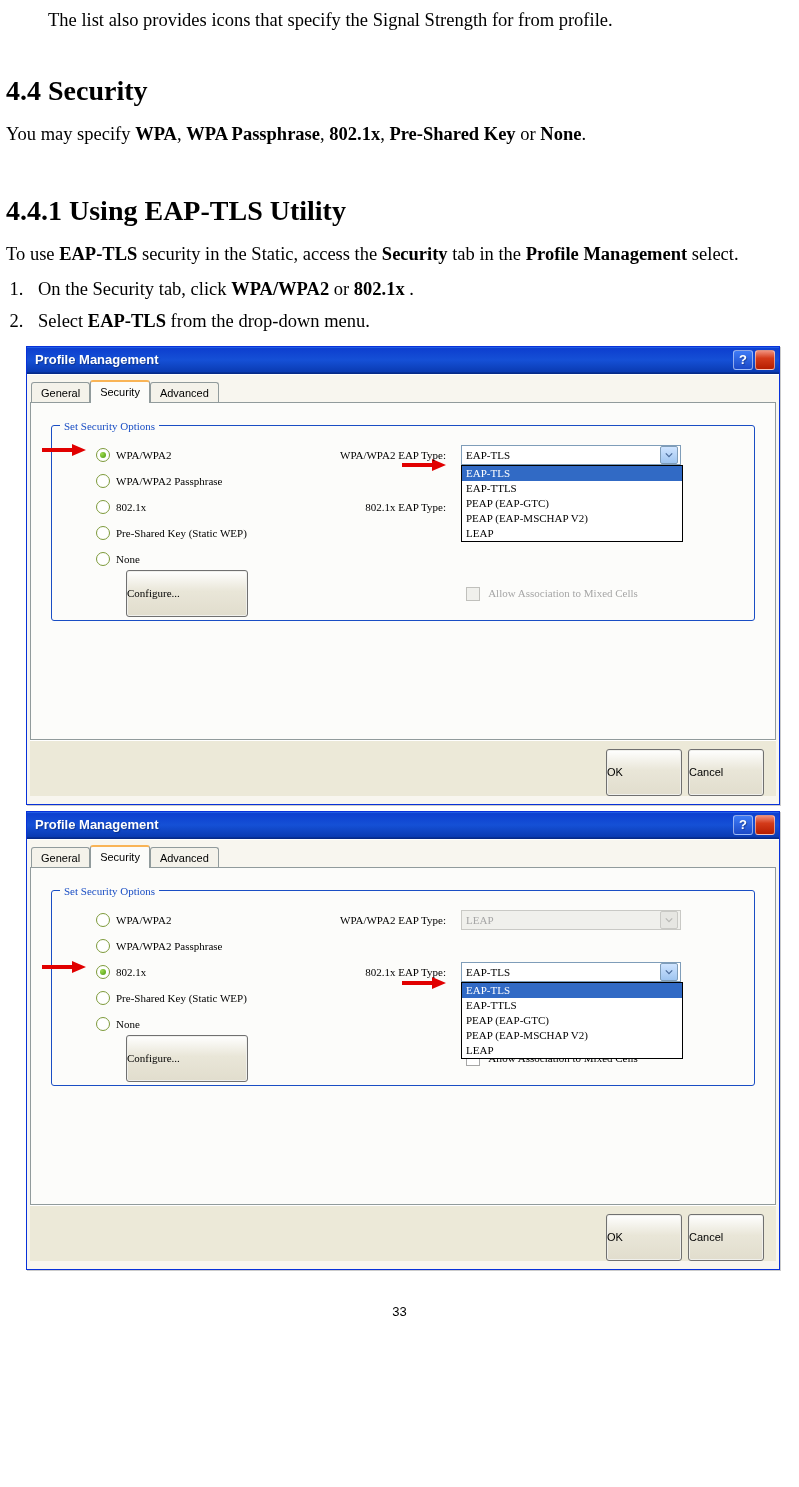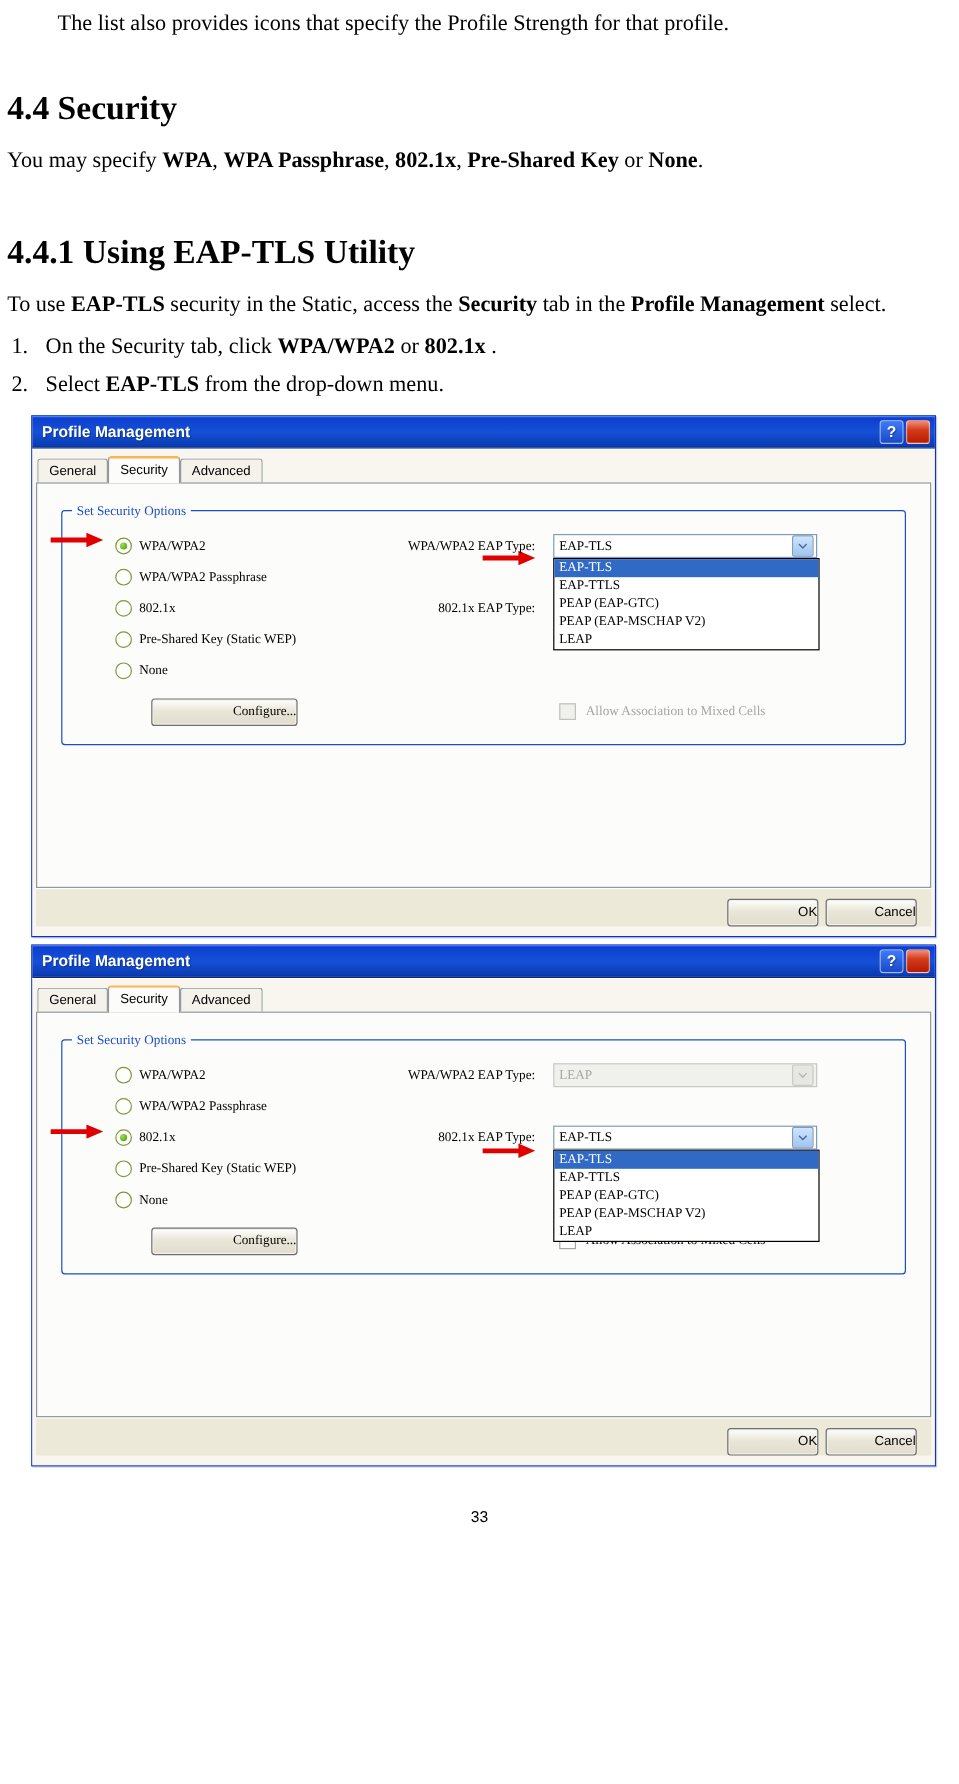--- a/index.html
+++ b/index.html
@@ -164,23 +164,23 @@
     background: #fff;
     border: 1px solid #000;
     z-index: 10;
   }
   .xp-dd-item { padding: 0 4px; height: 15px; line-height: 15px; }
   .xp-dd-item.sel { background: #316ac5; color: #fff; }
   .xp-button {
     border: 1px solid #707070;
     border-radius: 3px;
     background: linear-gradient(to bottom,#fff,#e9e6d8 45%,#e1ddcd);
-    padding: 2px 0;
+    padding: 14px 0;
     width: 120px;
-    text-align: right;
+    text-align: left;
     box-shadow: 0 0 0 1px #f0f0ec inset;
   }
   .xp-button.small { width: 74px; }
   .xp-check {
     width: 12px; height: 12px;
     border: 1px solid #a6a6a6;
     background: #fff;
     margin-right: 6px;
     display: inline-block;
     vertical-align: middle;
@@ -199,21 +199,21 @@
     width: 44px; height: 12px;
     pointer-events: none;
   }
   .arrow-ind svg { width: 44px; height: 12px; }
 
   .page-num { text-align: center; font-family: Arial, sans-serif; font-size: 13px; margin-top: 32px; }
 </style>
 </head>
 <body>
 
-<p class="intro-line">The list also provides icons that specify the Profile Strength for that profile.</p>
+<p class="intro-line">The list also provides icons that specify the Signal Strength for from profile.</p>
 
 <h2 class="section">4.4 Security</h2>
 
 <p class="body">
   <span>You may specify </span>
   <span class="bold">WPA</span><span>, </span>
   <span class="bold">WPA Passphrase</span><span>, </span>
   <span class="bold">802.1x</span><span>, </span>
   <span class="bold">Pre-Shared Key</span><span> or </span>
   <span class="bold">None</span><span>.</span>

